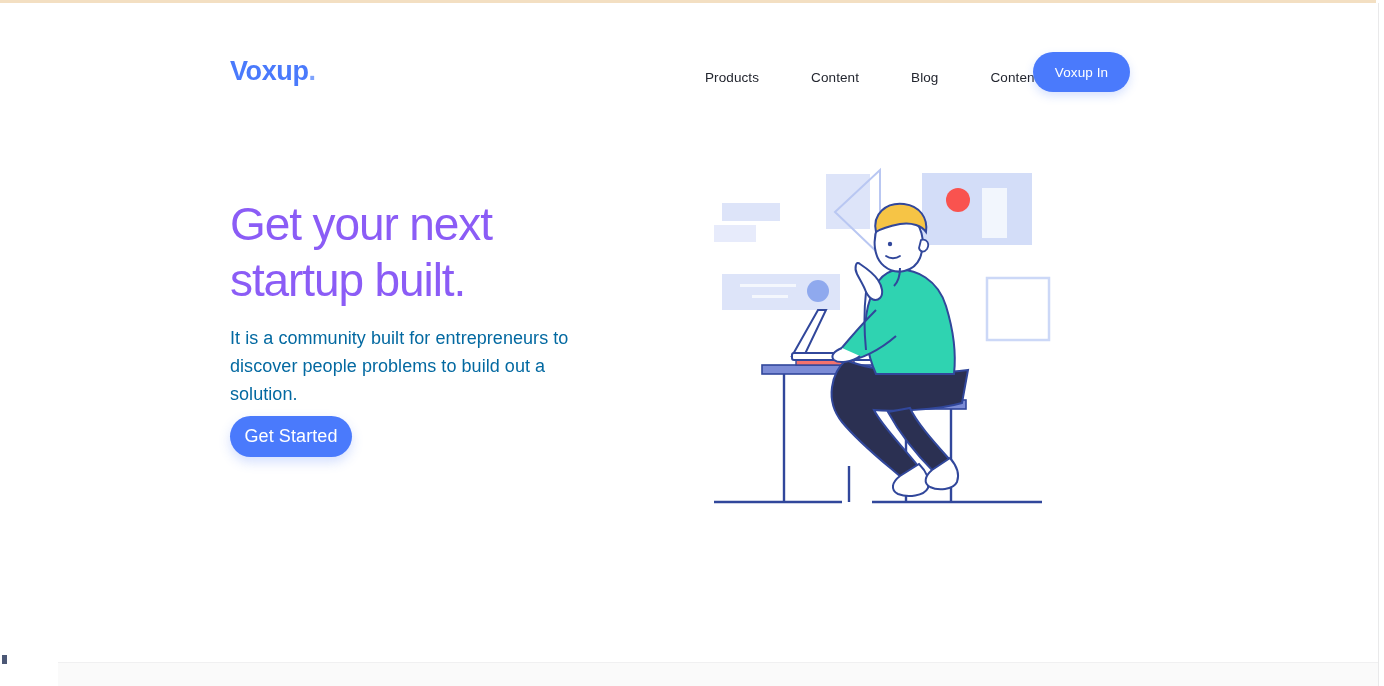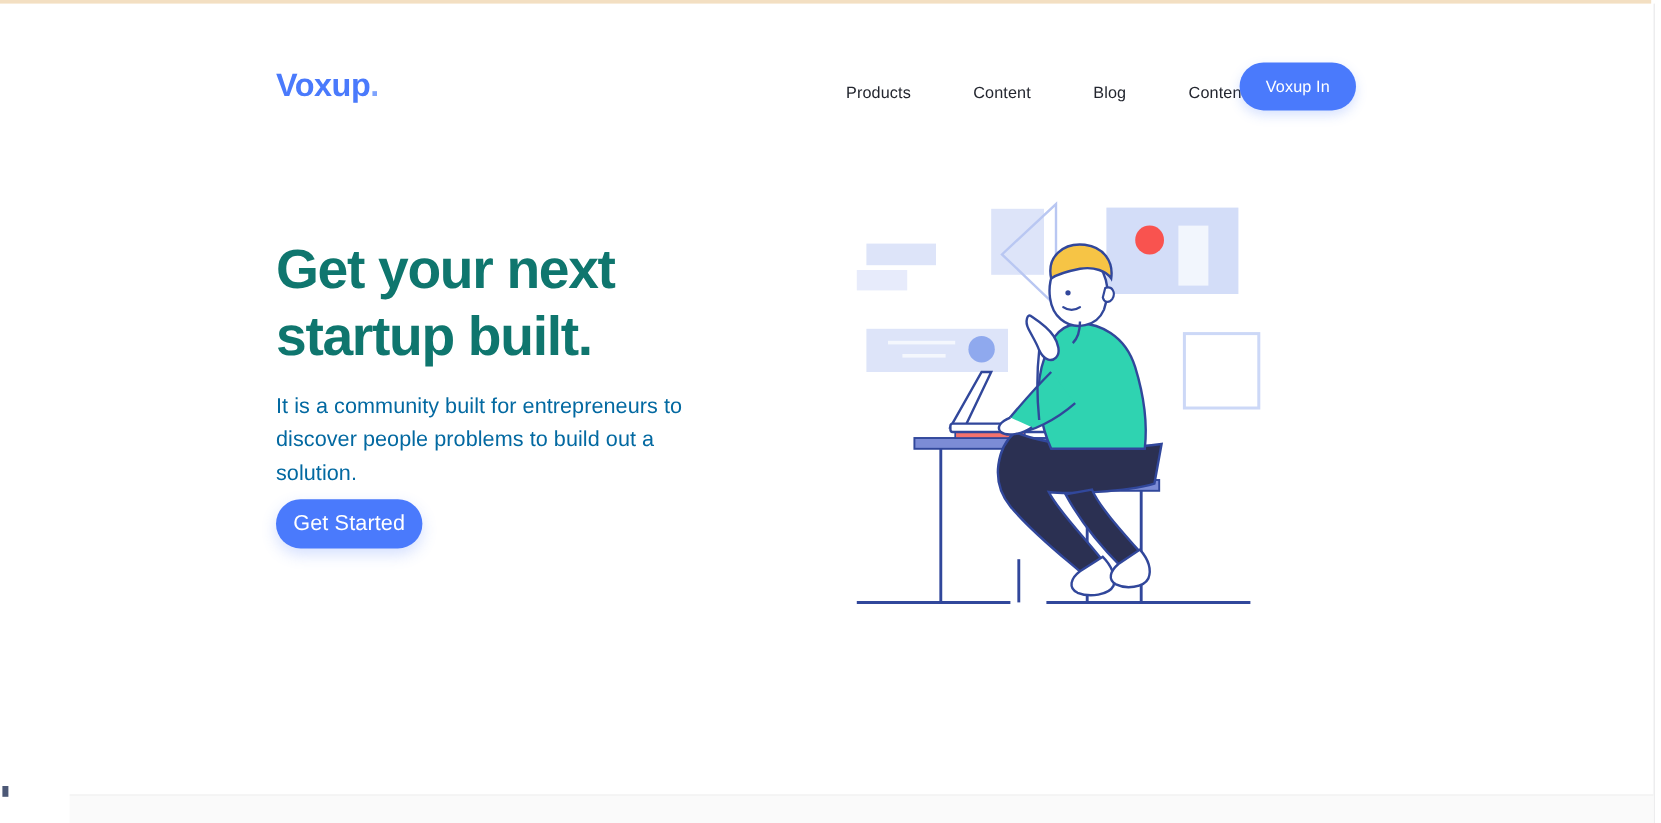--- a/index.html
+++ b/index.html
@@ -122,22 +122,22 @@
   #hero-copy {
     position: absolute;
     left: 230px;
     top: 196px;
     width: 430px;
   }
   #hero-title {
     margin: 0;
     font-size: 46px;
     line-height: 56px;
-    font-weight: 700;
-    color: #0f766e;
+    font-weight: 400;
+    color: #8b5cf6;
     letter-spacing: -1.1px;
   }
   #hero-sub {
     margin: 16px 0 0 0;
     font-size: 18px;
     line-height: 28px;
     color: #0369a1;
     letter-spacing: .05px;
     max-width: 372px;
   }

